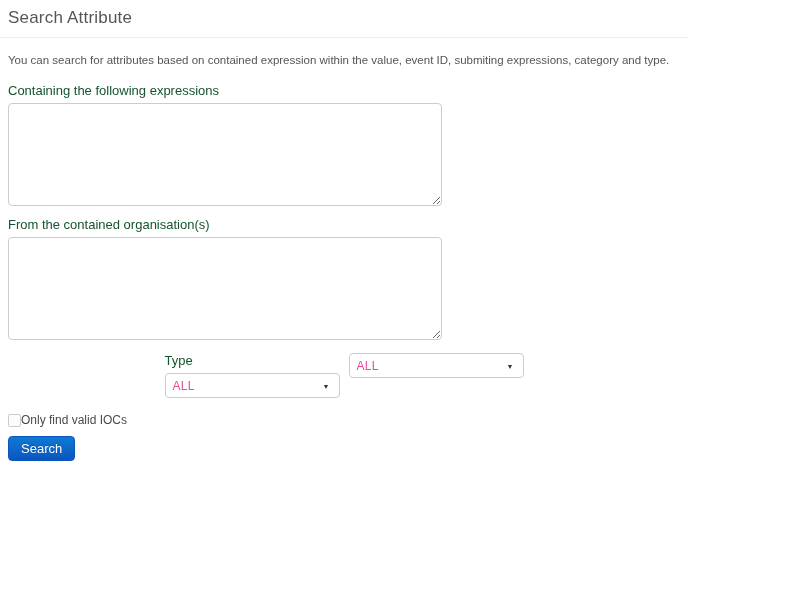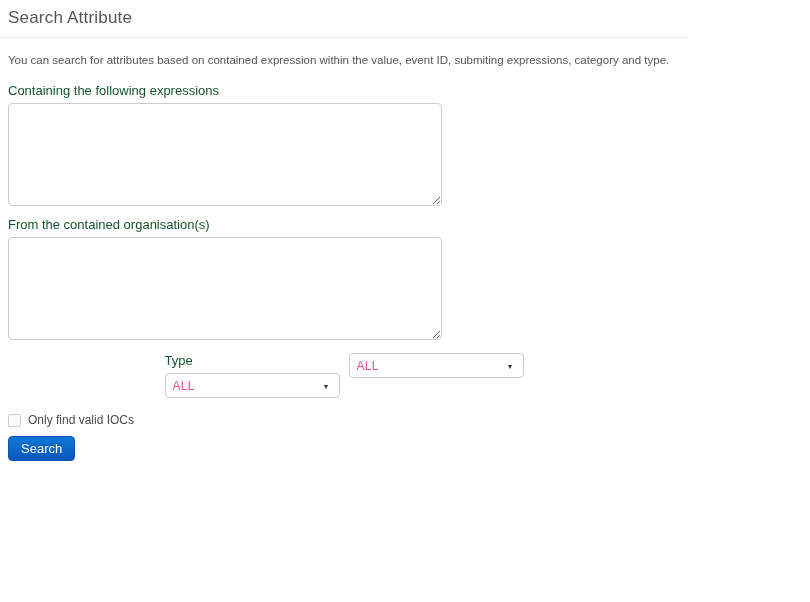--- a/index.html
+++ b/index.html
@@ -94,21 +94,20 @@
   .checkbox {
     width: 13px;
     height: 13px;
     border: 1px solid #ccc;
     border-radius: 2px;
     background: #fcfcfc;
     cursor: pointer;
     flex: 0 0 auto;
   }
   .checkbox-label {
-    margin-left: 7px;
     font-size: 12px;
     color: #4a4a4a;
   }
   .btn-primary {
     display: inline-block;
     margin-top: 9px;
     height: 25px;
     padding: 0 12px;
     background: linear-gradient(to bottom, #0f79d5, #0a56bd);
     border: 1px solid #0a56bd;

